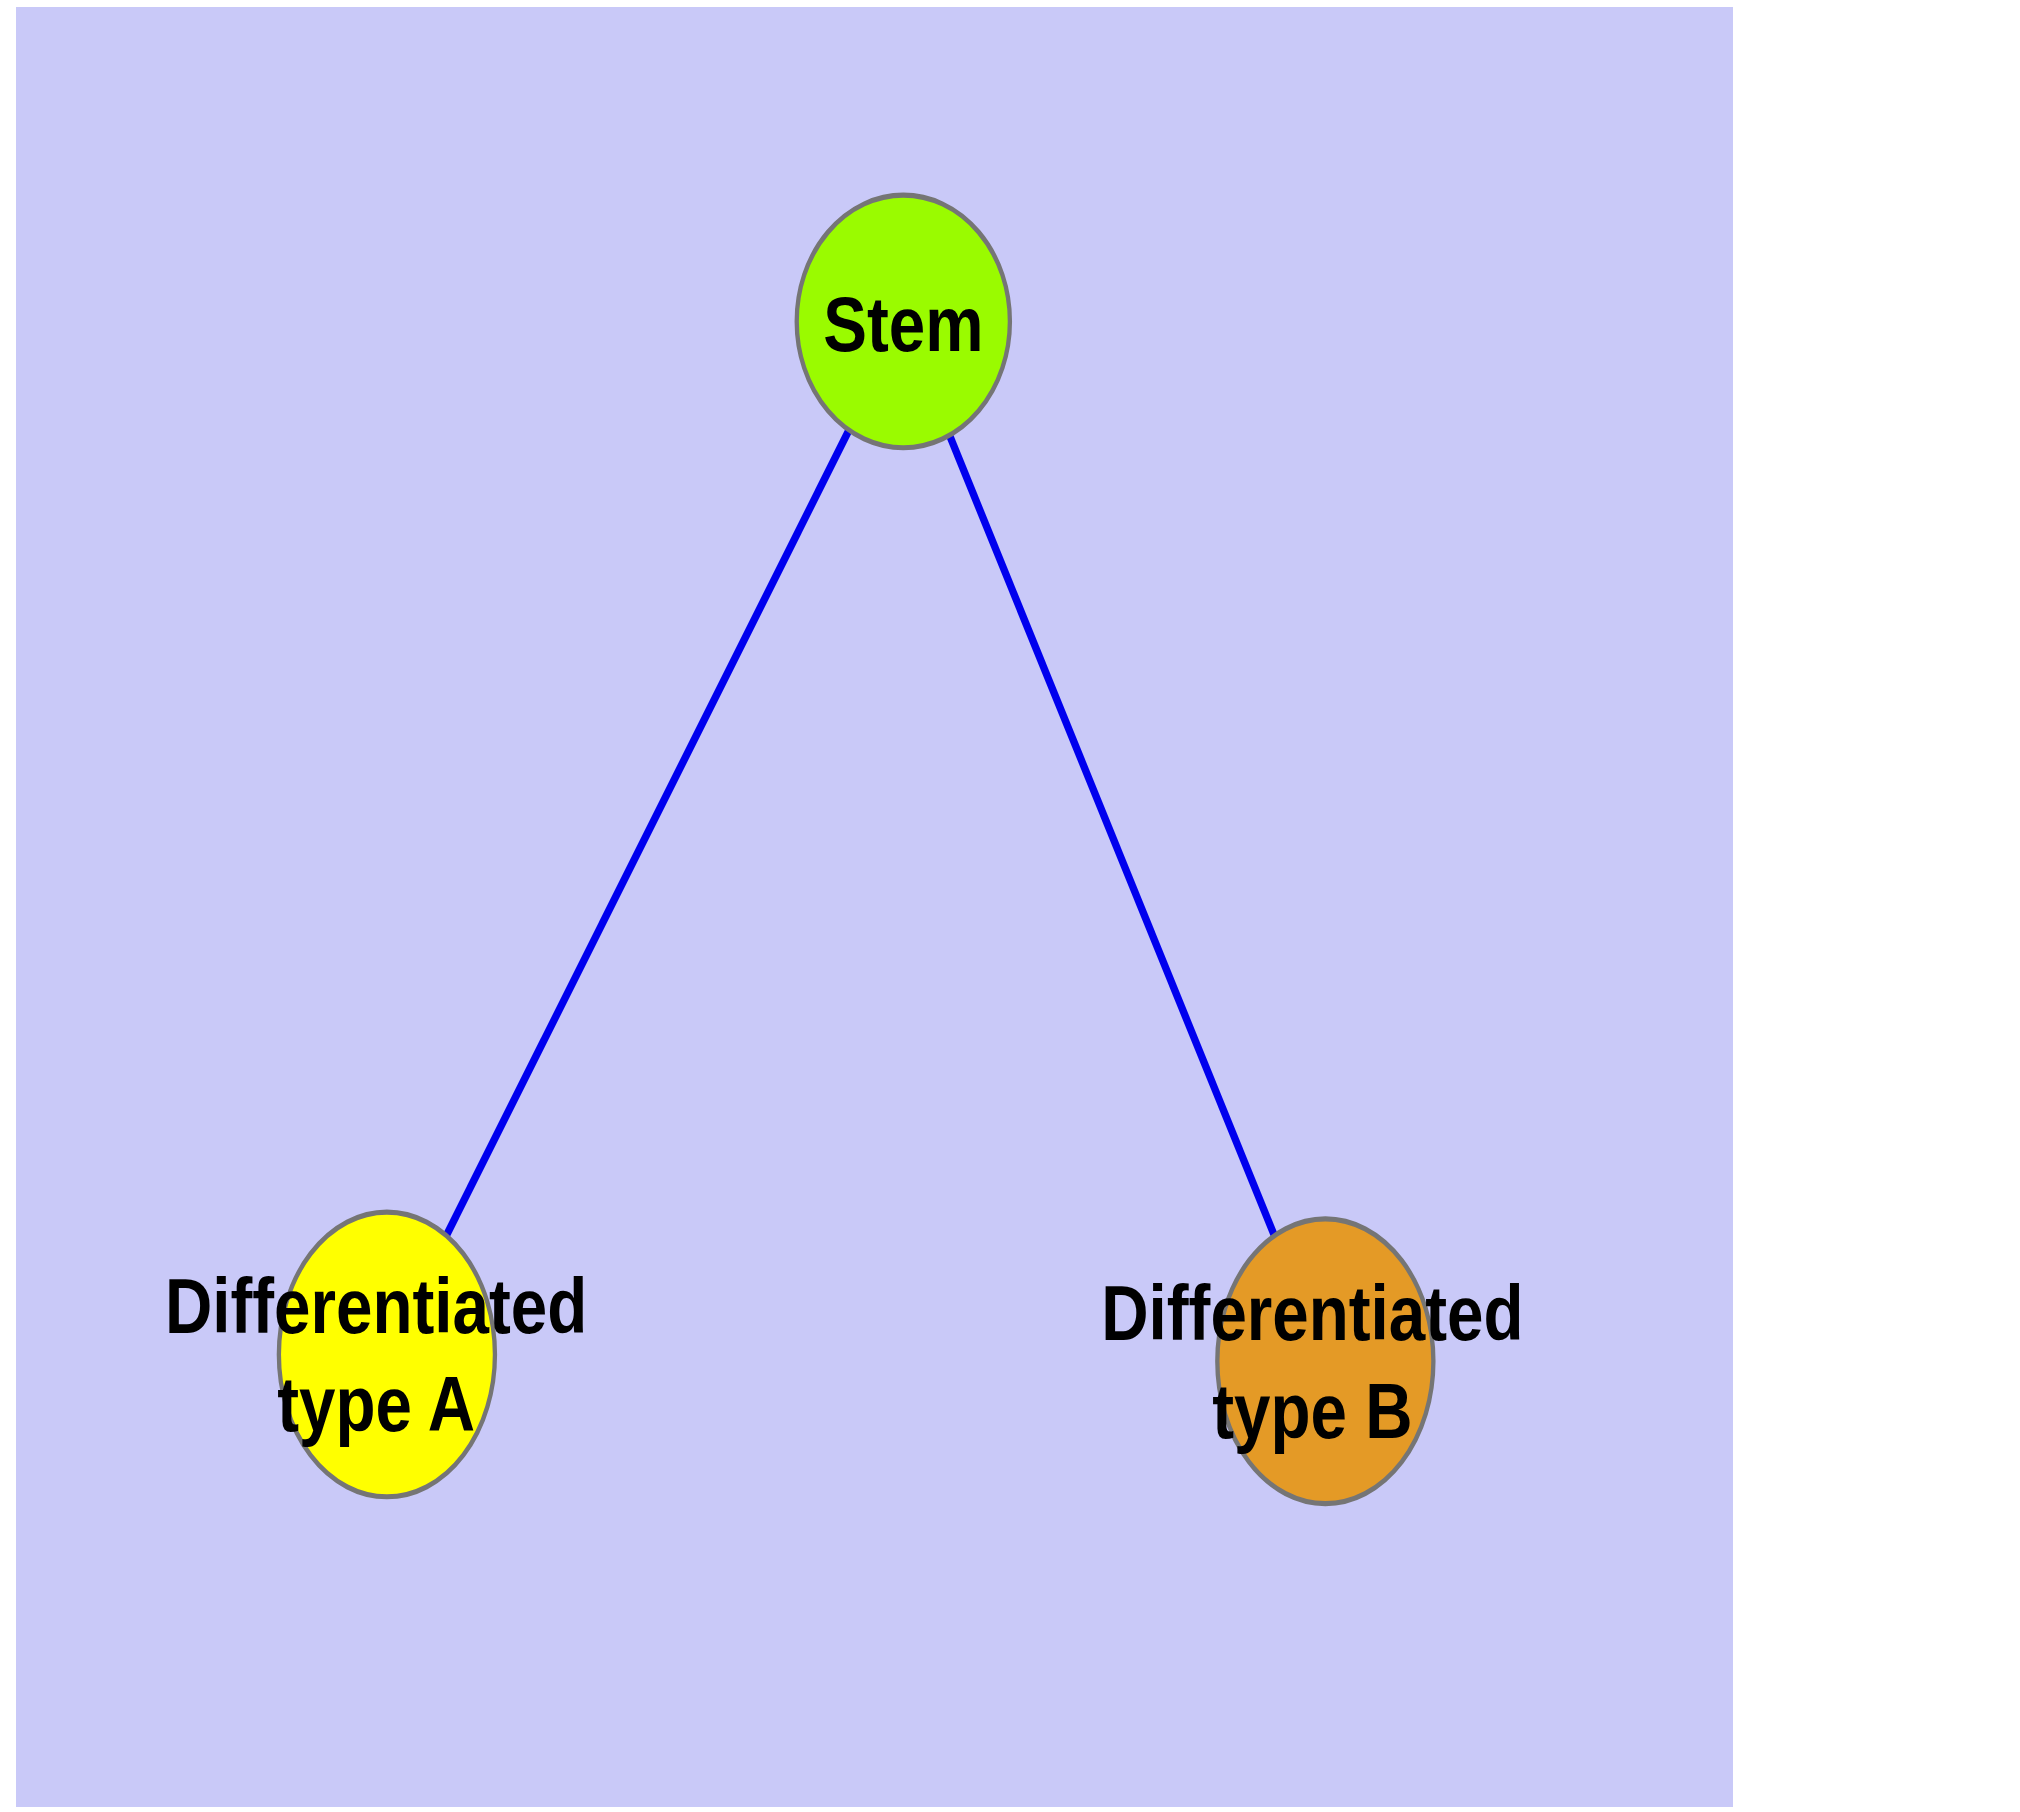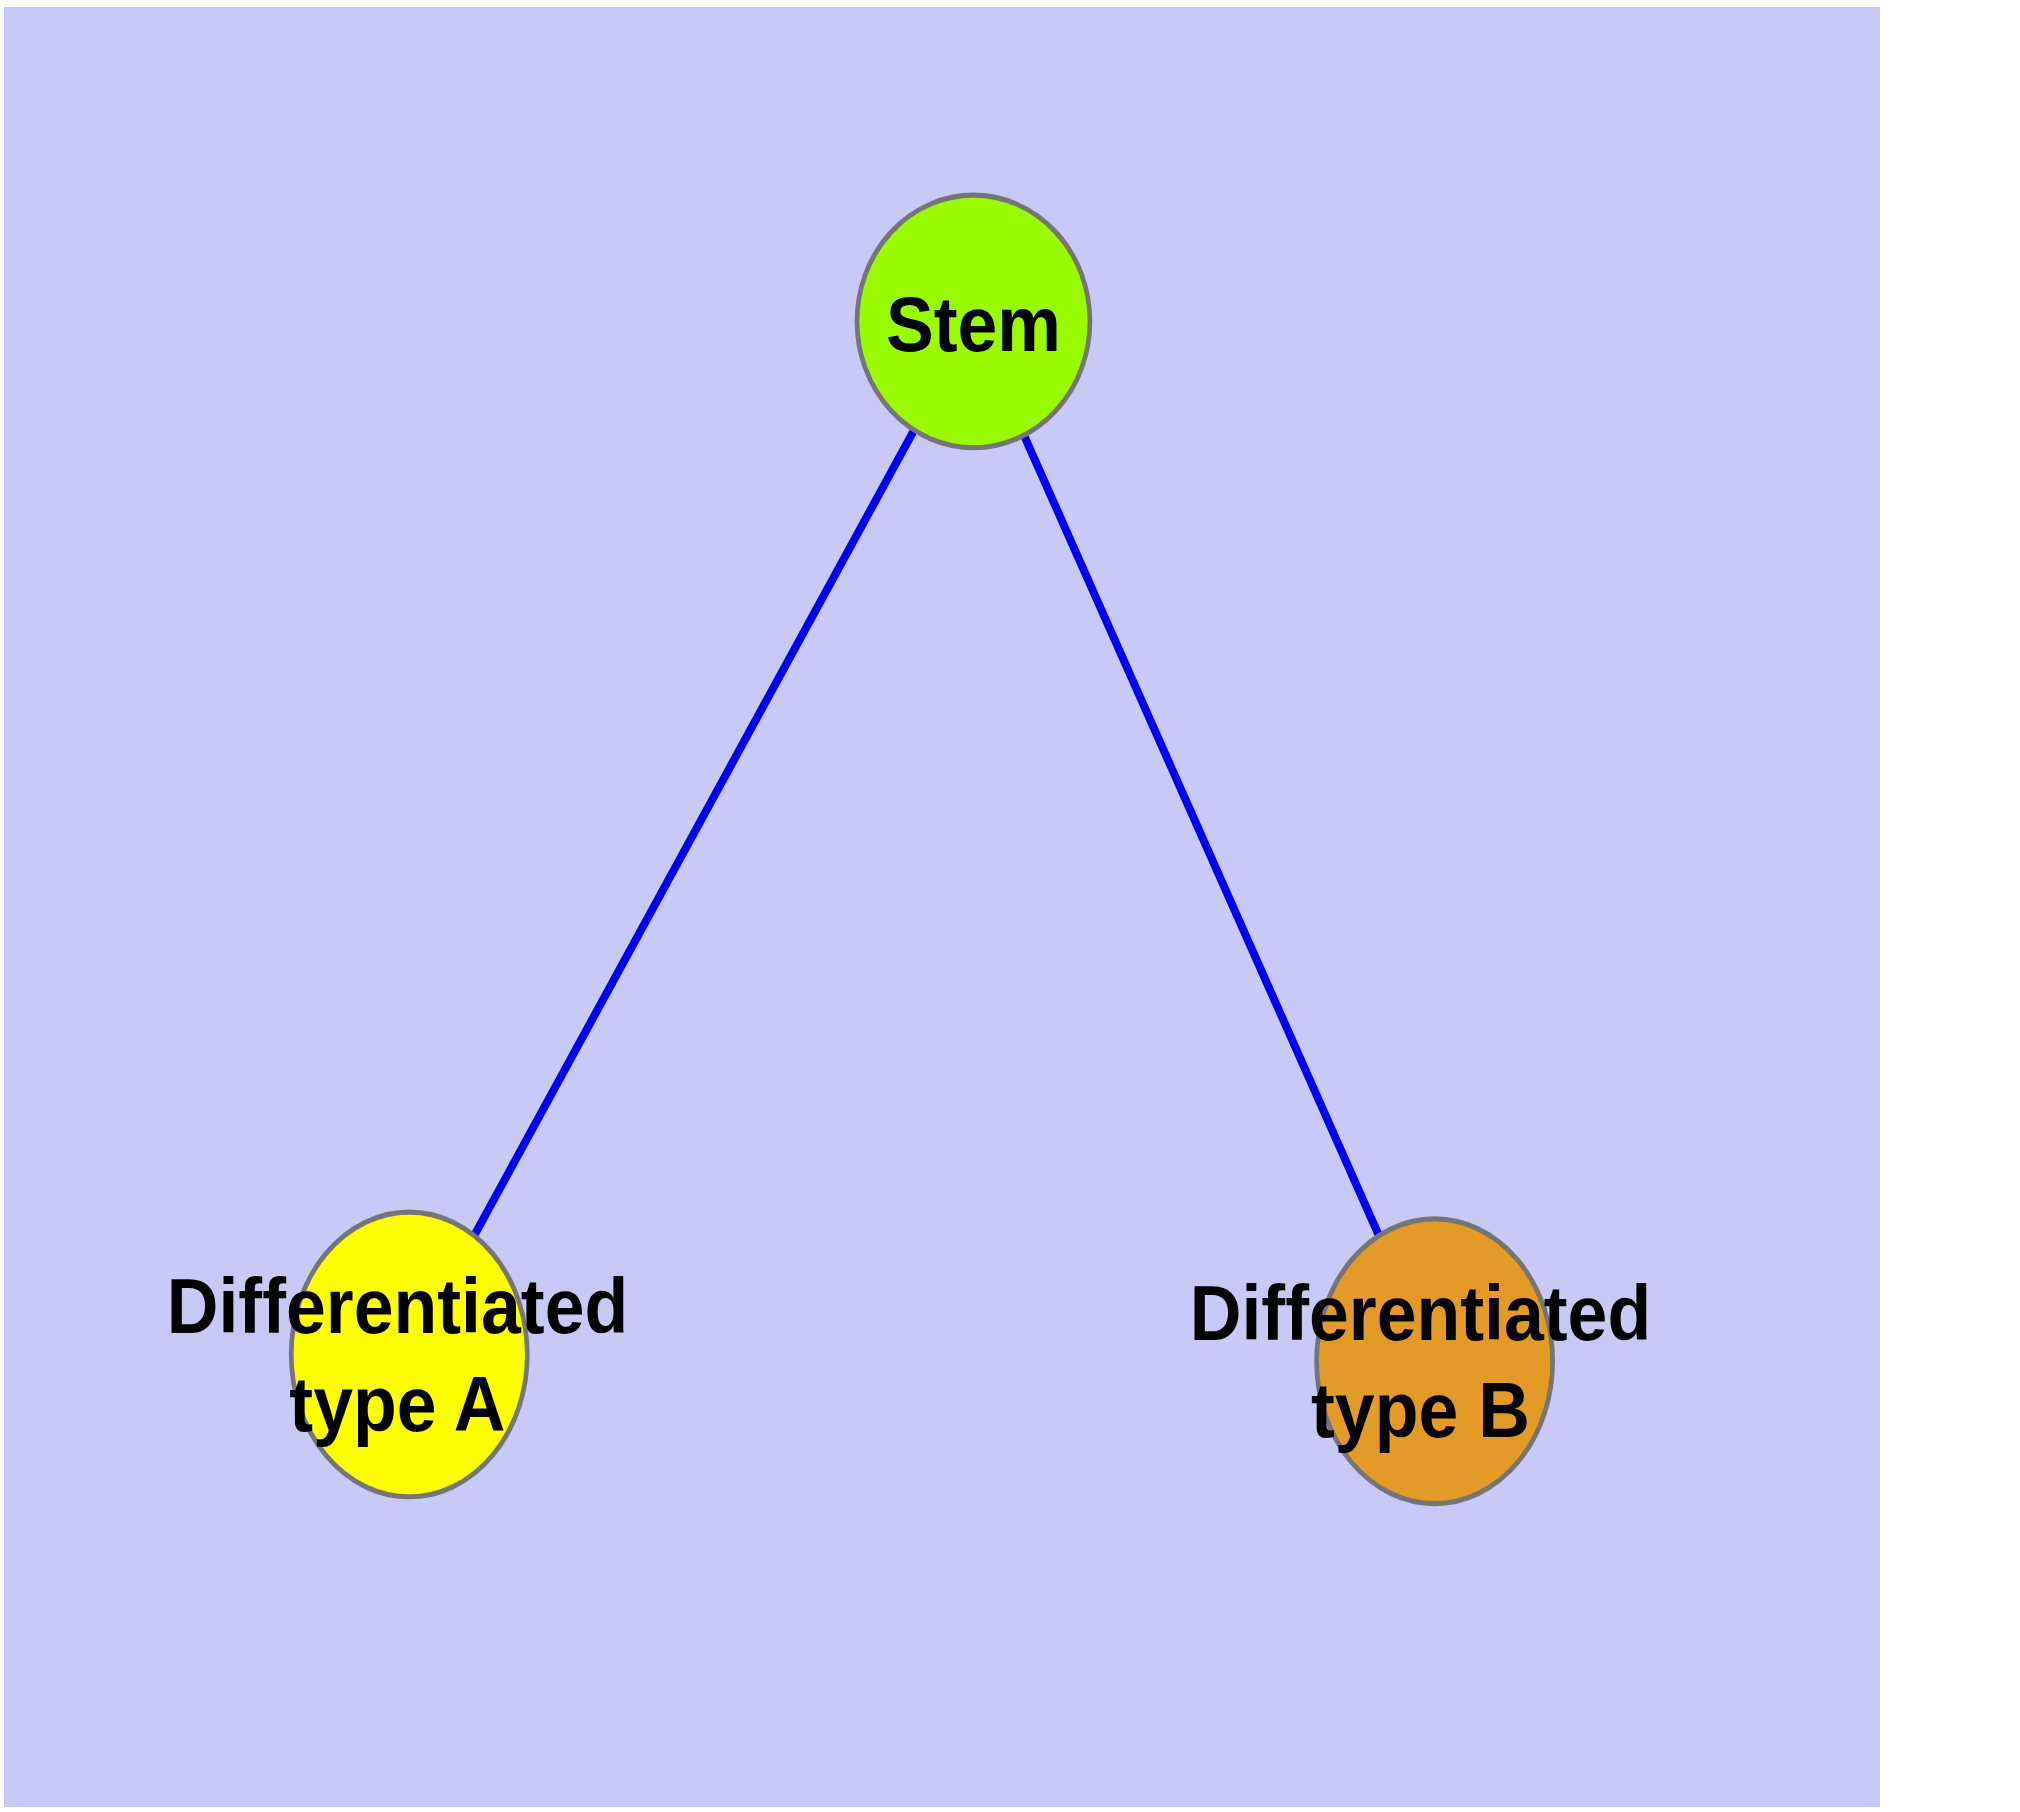--- a/index.html
+++ b/index.html
@@ -10,23 +10,23 @@
   }
   .canvas {
     position: relative;
     width: 2021px;
     height: 1812px;
     background: #ffffff;
     overflow: hidden;
   }
   .plot-area {
     position: absolute;
-    left: 4px;
+    left: 16px;
     top: 6.8px;
-    width: 1876px;
+    width: 1717px;
     height: 1800px;
   }
   svg {
     display: block;
     width: 100%;
     height: 100%;
   }
   .node-shape {
     stroke-linejoin: round;
   }

